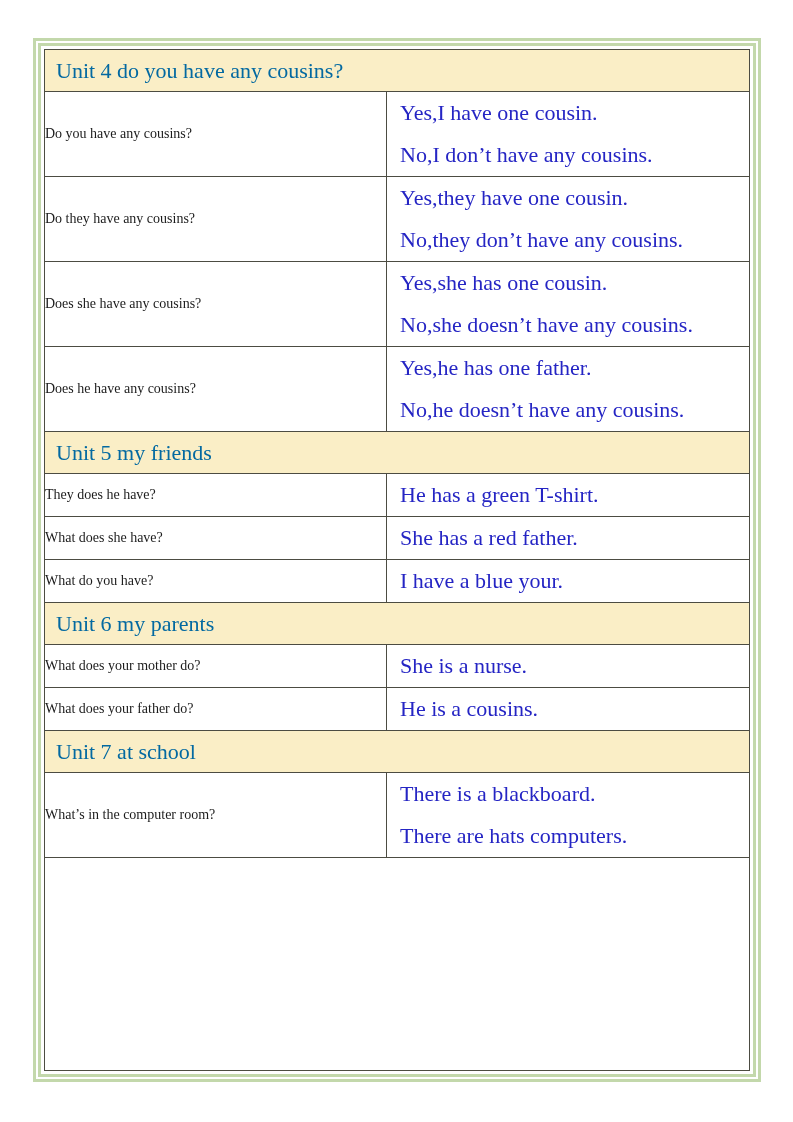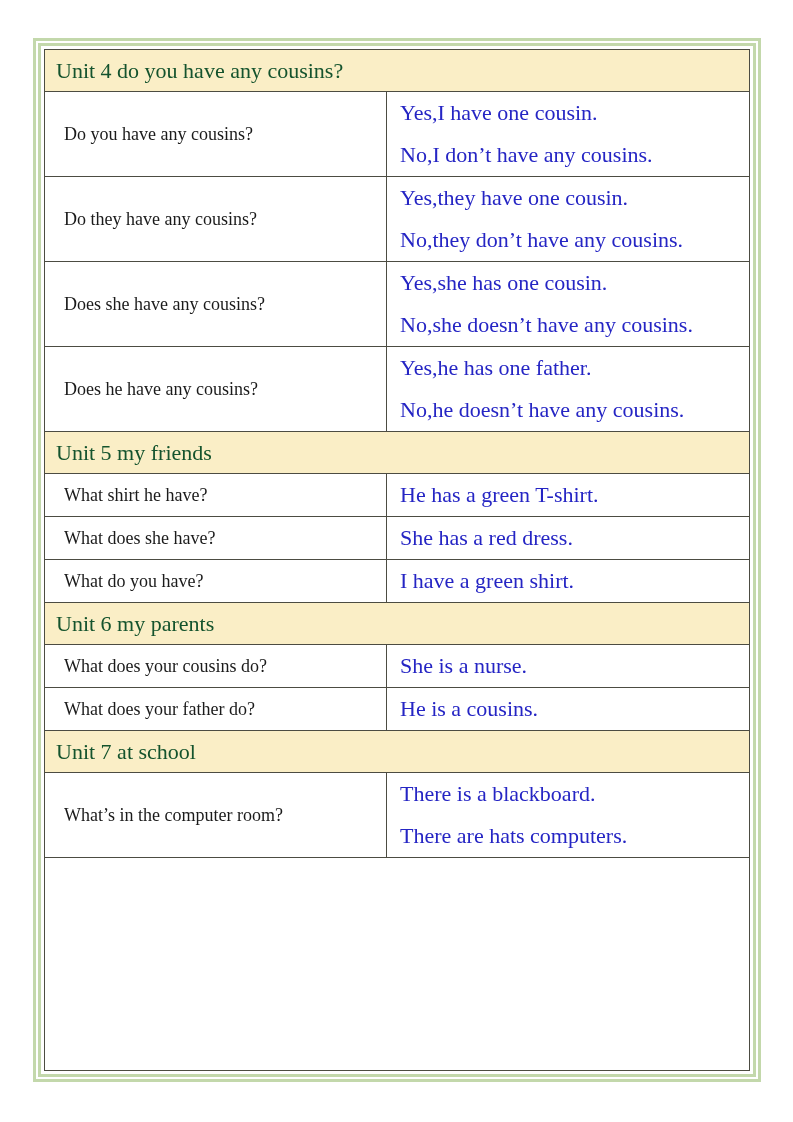--- a/index.html
+++ b/index.html
@@ -29,29 +29,29 @@
     table-layout: fixed;
   }
   table.qa td {
     border: 1px solid #4c4c42;
     box-sizing: border-box;
     vertical-align: middle;
   }
   tr.hdr td {
     height: 42px;
     background: #faeec6;
-    color: #14532d;
+    color: #0369a1;
     font-size: 22px;
     padding: 0 0 0 11px;
     margin-top: 46px;
   }
   td.q {
-    font-size: 18px;
+    font-size: 14px;
     color: #1b1b1b;
-    padding: 0 4px 0 19px;
+    padding: 0 4px 0 0;
   }
   td.a {
     font-size: 22px;
     color: #2525c4;
     padding: 0 4px 0 13px;
   }
   td.a .line { line-height: 42px; white-space: nowrap; }
   tr.row-single td { height: 42px; }
   tr.row-tall td { height: 84px; }
   tr.empty td { border-top: 1px solid #4c4c42; }
@@ -95,42 +95,42 @@
             <td class="q">Does he have any cousins?</td>
             <td class="a">
               <div class="line">Yes,he has one father.</div>
               <div class="line">No,he doesn’t have any cousins.</div>
             </td>
           </tr>
           <tr class="hdr">
             <td colspan="2">Unit 5 my friends</td>
           </tr>
           <tr class="row-single">
-            <td class="q">What shirt he have?</td>
+            <td class="q">They does he have?</td>
             <td class="a">
               <div class="line">He has a green T-shirt.</div>
             </td>
           </tr>
           <tr class="row-single">
             <td class="q">What does she have?</td>
             <td class="a">
-              <div class="line">She has a red dress.</div>
+              <div class="line">She has a red father.</div>
             </td>
           </tr>
           <tr class="row-single">
             <td class="q">What do you have?</td>
             <td class="a">
-              <div class="line">I have a green shirt.</div>
+              <div class="line">I have a blue your.</div>
             </td>
           </tr>
           <tr class="hdr">
             <td colspan="2">Unit 6 my parents</td>
           </tr>
           <tr class="row-single">
-            <td class="q">What does your cousins do?</td>
+            <td class="q">What does your mother do?</td>
             <td class="a">
               <div class="line">She is a nurse.</div>
             </td>
           </tr>
           <tr class="row-single">
             <td class="q">What does your father do?</td>
             <td class="a">
               <div class="line">He is a cousins.</div>
             </td>
           </tr>

